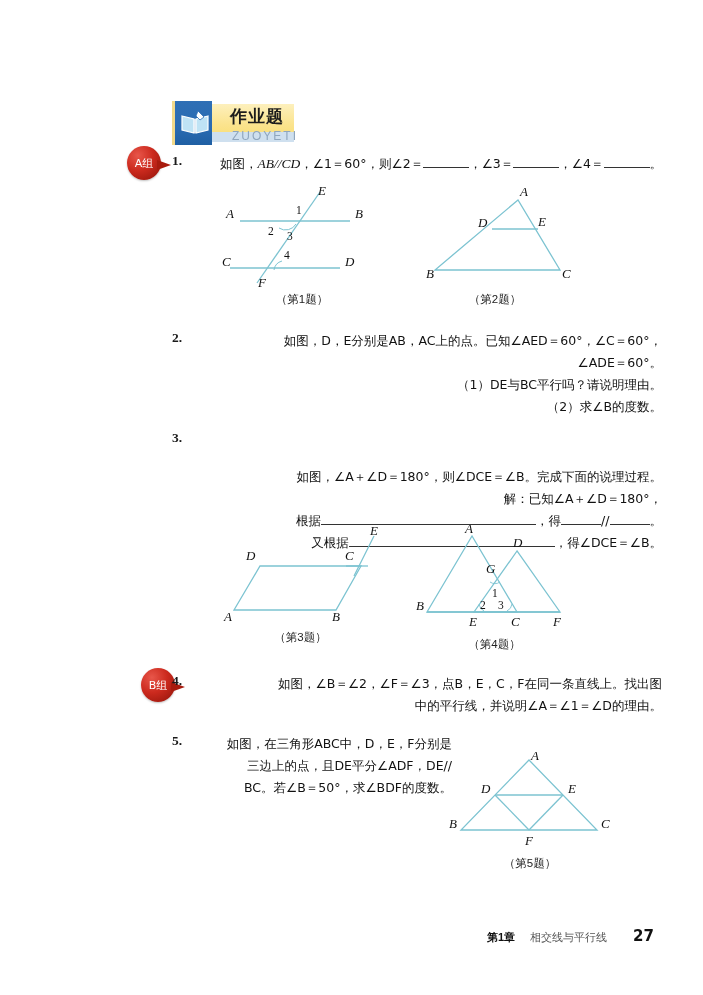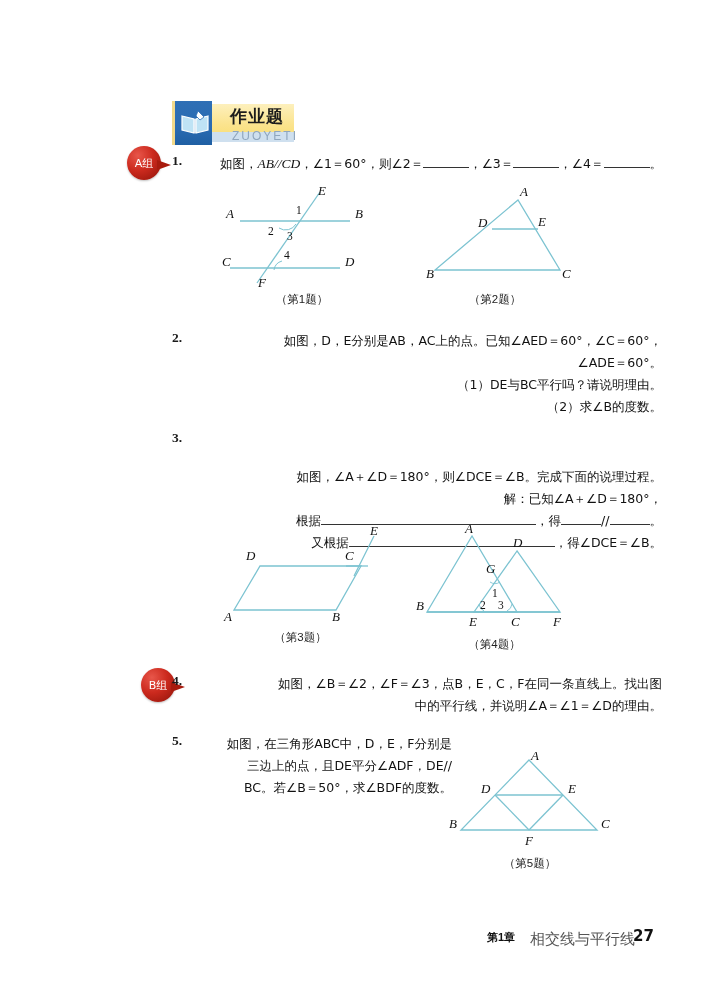--- a/index.html
+++ b/index.html
@@ -80,21 +80,21 @@
   .num { font-family:"Liberation Serif", serif; font-size:11.5px; fill:#111; }
 
   
   #footer { position:absolute; left:0; top:930px; width:703px; }
   #footer-chapter {
     position:absolute; left:487px; top:0;
     font-family:Liberation Sans, sans-serif; font-size:11px; font-weight:bold; color:#111;
   }
   #footer-chaptername {
     position:absolute; left:530px; top:0;
-    font-family:"DejaVu Sans", sans-serif; font-size:15px; color:#555;
+    font-family:"DejaVu Sans", sans-serif; font-size:11px; color:#555;
   }
   #footer-pageno {
     position:absolute; left:633px; top:-3px;
     font-family:"DejaVu Sans", sans-serif; font-size:15px; font-weight:bold; color:#111;
   }
 </style>
 </head>
 <body>
 
 <div class="page">

